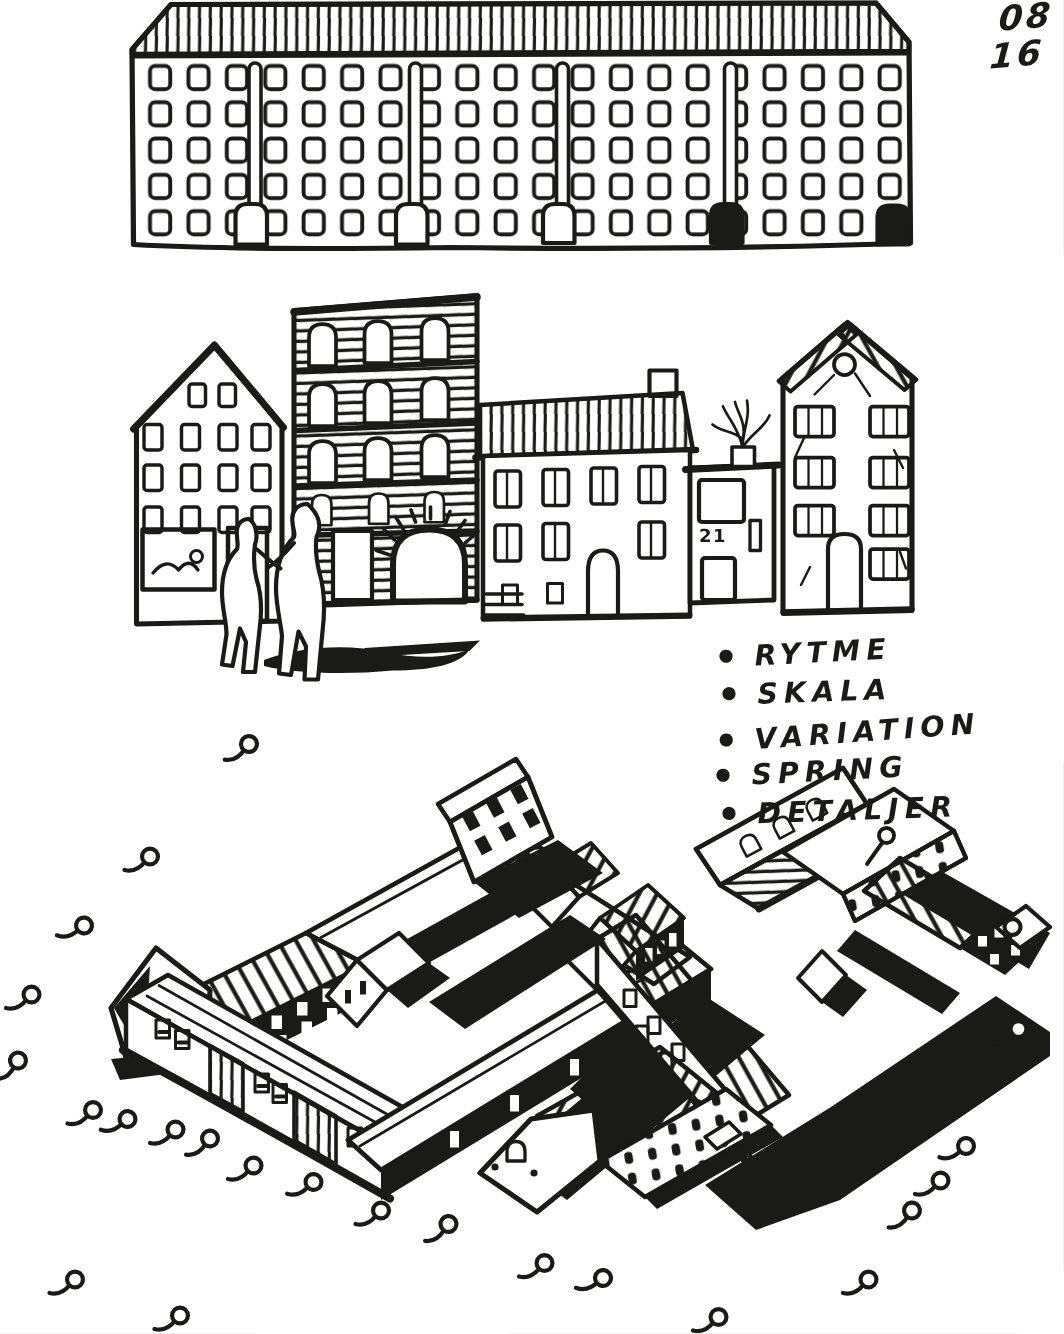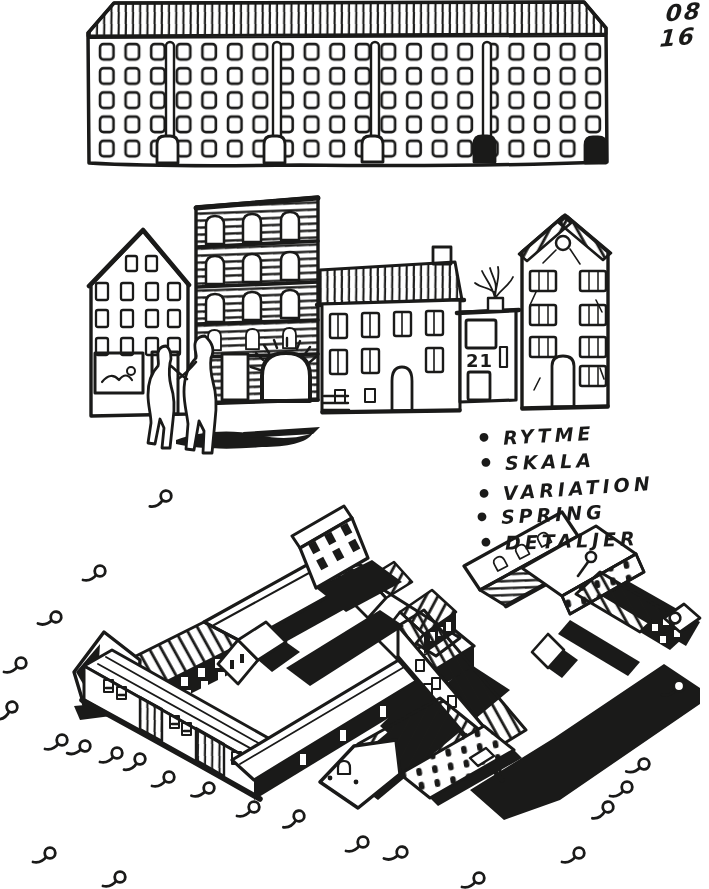--- a/index.html
+++ b/index.html
@@ -5,21 +5,21 @@
   html,body{margin:0;padding:0;background:#e8e8e8;}
   #page{position:relative;width:709px;height:889px;background:#ffffff;overflow:hidden;
         font-family:"DejaVu Sans",sans-serif;}
   #sketch{position:absolute;left:0;top:0;}
   .hand{position:absolute;color:#1a1a19;font-style:italic;font-weight:700;
         font-family:"DejaVu Sans",sans-serif;white-space:nowrap;}
   .note-line{font-size:23px;line-height:25px;letter-spacing:2px;transform:skewX(-9deg) rotate(-5deg);}
   .principle{display:flex;align-items:center;height:24px;}
   .principle .bullet{font-size:25px;margin-right:11px;line-height:10px;}
   .principle .label{font-size:19px;letter-spacing:4px;}
-  .house-no{font-size:18px;letter-spacing:1px;font-style:normal;}
+  .house-no{font-size:12px;letter-spacing:1px;font-style:normal;}
 </style>
 </head>
 <body>
 
 <div id="page">
 
 <svg id="sketch" width="709" height="889" viewBox="0 0 709 889">
 <defs>
   <pattern id="vh" patternUnits="userSpaceOnUse" width="7.2" height="12">
     <path d="M3.6,-1 L3.3,13" stroke="#1a1a19" stroke-width="2.1" fill="none"></path>

